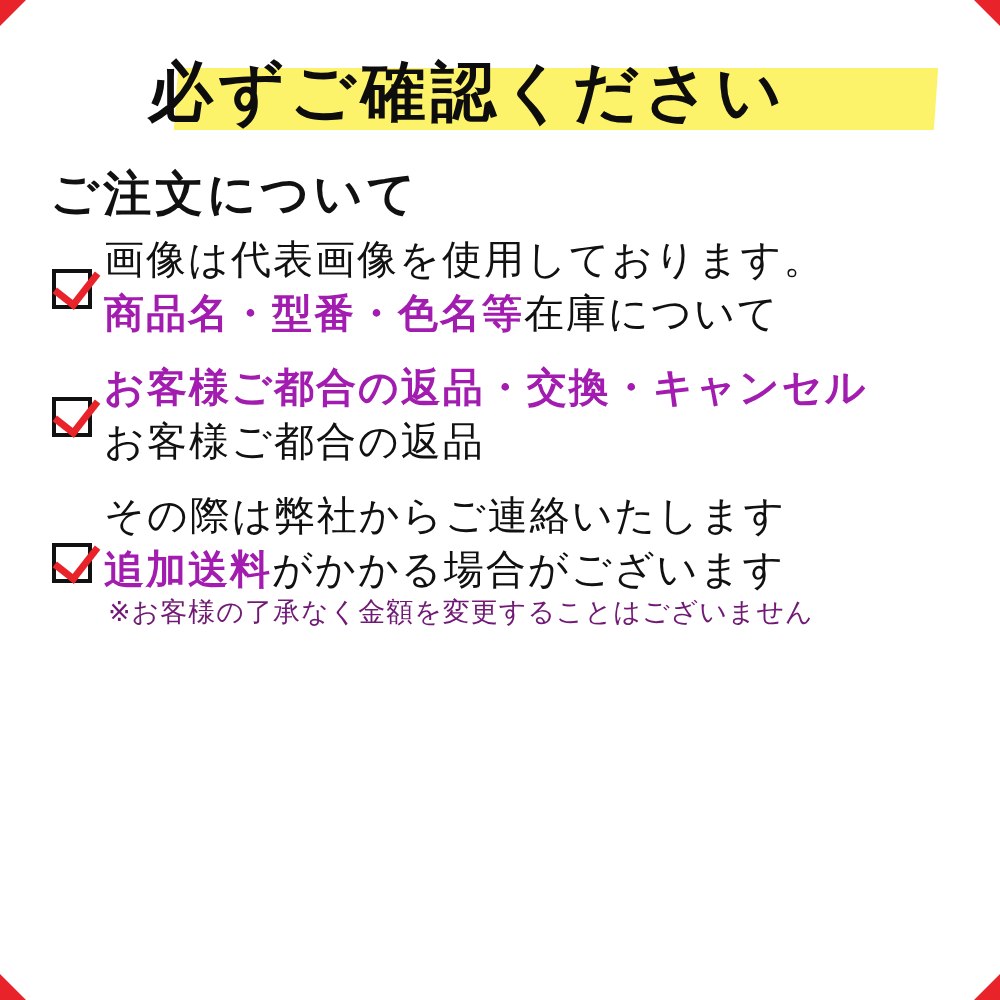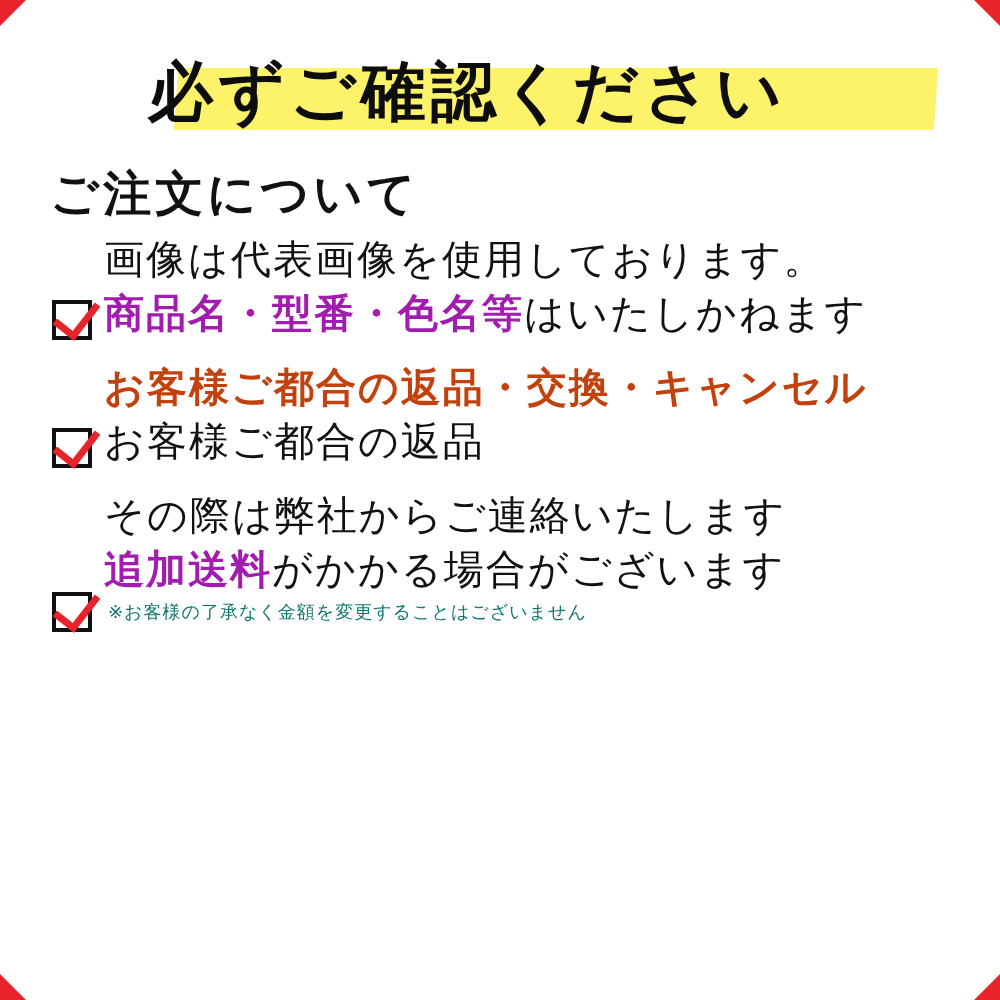--- a/index.html
+++ b/index.html
@@ -87,21 +87,21 @@
   .section-heading {
     font-size: 48px;
     font-weight: 700;
     letter-spacing: 4px;
     color: #111111;
     margin: 10px 0 6px 10px;
   }
 
   .item {
     display: flex;
-    align-items: flex-end;
+    align-items: center;
     margin: 0 0 20px 12px;
   }
   .checkbox {
     position: relative;
     flex: 0 0 auto;
     width: 40px;
     height: 40px;
     border: 4px solid #111111;
     margin-top: 6px;
     margin-right: 12px;
@@ -122,32 +122,32 @@
     flex: 1 1 auto;
   }
   .line {
     font-size: 40px;
     line-height: 54px;
     letter-spacing: 2px;
     color: #111111;
     white-space: nowrap;
   }
   .line.bold-red {
-    color: #c2410c;
+    color: #a21caf;
     font-weight: 700;
   }
   .line .red {
     color: #a21caf;
     font-weight: 700;
   }
   .note {
-    font-size: 18px;
+    font-size: 27px;
     line-height: 40px;
     letter-spacing: 1px;
-    color: #0f766e;
+    color: #701a75;
     margin: -4px 0 0 4px;
     white-space: nowrap;
   }
 </style>
 </head>
 <body>
 
 <div class="page">
 
   <div class="corner corner-tl"></div>
@@ -162,21 +162,21 @@
       <div class="title-text">必ずご確認ください</div>
     </div>
 
     <div class="section">
       <div class="section-heading">ご注文について</div>
 
       <div class="item">
         <div class="checkbox"></div>
         <div class="lines">
           <div class="line">画像は代表画像を使用しております。</div>
-          <div class="line"><span class="red">商品名・型番・色名等</span><span>はいたしかねます</span></div>
+          <div class="line"><span class="red">商品名・型番・色名等</span><span>在庫について</span></div>
         </div>
       </div>
 
       <div class="item">
         <div class="checkbox"></div>
         <div class="lines">
           <div class="line bold-red">お客様ご都合の返品・交換・キャンセル</div>
           <div class="line">お客様ご都合の返品</div>
         </div>
       </div>

